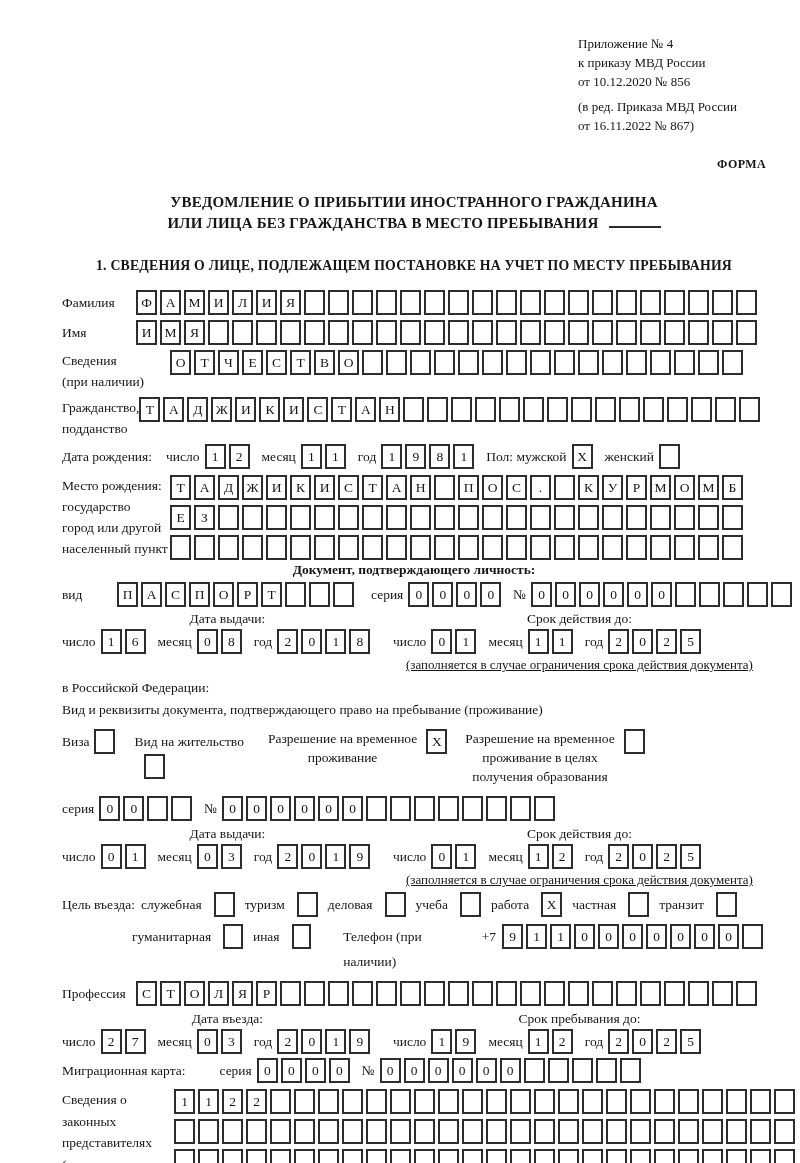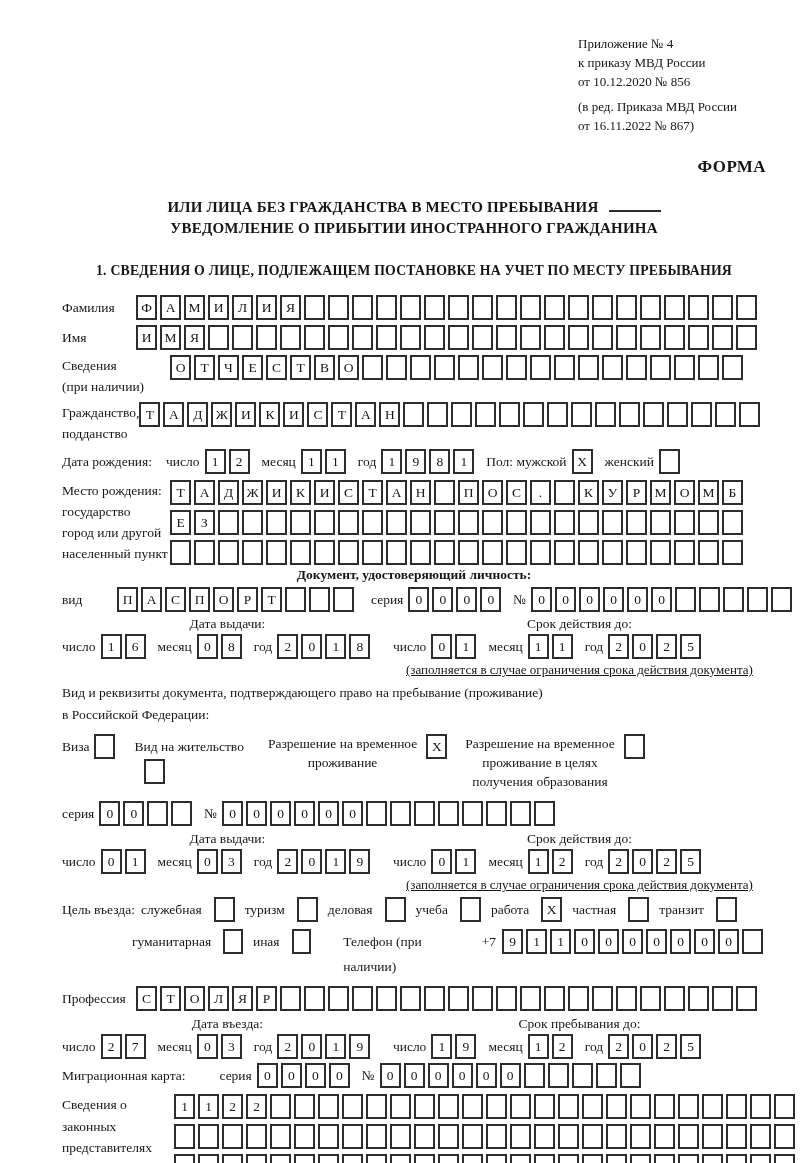--- a/index.html
+++ b/index.html
@@ -3,21 +3,21 @@
 <meta charset="utf-8">
 <style>
   html,body{margin:0;padding:0;background:#fff;}
   body{width:800px;height:1163px;overflow:hidden;
        font-family:"Liberation Serif","DejaVu Serif",serif;color:#161616;}
   .page{box-sizing:border-box;width:800px;height:1163px;padding:34px 34px 12px 62px;}
 
   
   .hdr{margin-left:auto;width:188px;font-size:13px;line-height:19px;}
   .hdr .gap{margin-top:6px;}
-  .forma{text-align:right;font-weight:bold;font-size:17px;margin-top:22px;letter-spacing:.4px;}
+  .forma{text-align:right;font-weight:bold;font-size:12px;margin-top:22px;letter-spacing:.4px;}
 
   
   .title{text-align:center;font-weight:bold;font-size:15px;line-height:21px;margin-top:20px;letter-spacing:.2px;}
   .blank{display:inline-block;width:52px;border-bottom:2.5px solid #2c2c2c;margin-left:10px;vertical-align:baseline;}
   .sec1{font-weight:bold;font-size:13.8px;margin-top:24px;margin-bottom:16px;text-align:center;letter-spacing:.2px;white-space:nowrap;}
 
   
   .cell,.cbx{display:inline-block;box-sizing:border-box;width:21px;height:25px;
        border:2px solid #2d2d2d;margin-right:3px;text-align:center;line-height:21px;
        font-size:13.5px;vertical-align:top;background:#fff;}
@@ -74,22 +74,22 @@
     <div>Приложение № 4</div>
     <div>к приказу МВД России</div>
     <div>от 10.12.2020 № 856</div>
     <div class="gap">(в ред. Приказа МВД России</div>
     <div>от 16.11.2022 № 867)</div>
   </div>
 
   <div class="forma">ФОРМА</div>
 
   <div class="title">
+    <div>УВЕДОМЛЕНИЕ О ПРИБЫТИИ ИНОСТРАННОГО ГРАЖДАНИНА</div>
     <div><span>ИЛИ ЛИЦА БЕЗ ГРАЖДАНСТВА В МЕСТО ПРЕБЫВАНИЯ</span><span class="blank"></span></div>
-    <div>УВЕДОМЛЕНИЕ О ПРИБЫТИИ ИНОСТРАННОГО ГРАЖДАНИНА</div>
   </div>
 
   <div class="sec1">1. СВЕДЕНИЯ О ЛИЦЕ, ПОДЛЕЖАЩЕМ ПОСТАНОВКЕ НА УЧЕТ ПО МЕСТУ ПРЕБЫВАНИЯ</div>
 
   <div class="row">
     <span class="lbl la">Фамилия</span>
     <span class="cells"><span class="cell">Ф</span><span class="cell">А</span><span class="cell">М</span><span class="cell">И</span><span class="cell">Л</span><span class="cell">И</span><span class="cell">Я</span><span class="cell"></span><span class="cell"></span><span class="cell"></span><span class="cell"></span><span class="cell"></span><span class="cell"></span><span class="cell"></span><span class="cell"></span><span class="cell"></span><span class="cell"></span><span class="cell"></span><span class="cell"></span><span class="cell"></span><span class="cell"></span><span class="cell"></span><span class="cell"></span><span class="cell"></span><span class="cell"></span><span class="cell"></span></span>
   </div>
 
   <div class="row">
@@ -134,21 +134,21 @@
       <span>город или другой</span><br>
       <span>населенный пункт</span>
     </span>
     <span>
       <span class="cells" style="display:block;margin-bottom:5px;"><span class="cell">Т</span><span class="cell">А</span><span class="cell">Д</span><span class="cell">Ж</span><span class="cell">И</span><span class="cell">К</span><span class="cell">И</span><span class="cell">С</span><span class="cell">Т</span><span class="cell">А</span><span class="cell">Н</span><span class="cell"></span><span class="cell">П</span><span class="cell">О</span><span class="cell">С</span><span class="cell">.</span><span class="cell"></span><span class="cell">К</span><span class="cell">У</span><span class="cell">Р</span><span class="cell">М</span><span class="cell">О</span><span class="cell">М</span><span class="cell">Б</span></span>
       <span class="cells" style="display:block;margin-bottom:5px;"><span class="cell">Е</span><span class="cell">З</span><span class="cell"></span><span class="cell"></span><span class="cell"></span><span class="cell"></span><span class="cell"></span><span class="cell"></span><span class="cell"></span><span class="cell"></span><span class="cell"></span><span class="cell"></span><span class="cell"></span><span class="cell"></span><span class="cell"></span><span class="cell"></span><span class="cell"></span><span class="cell"></span><span class="cell"></span><span class="cell"></span><span class="cell"></span><span class="cell"></span><span class="cell"></span><span class="cell"></span></span>
       <span class="cells" style="display:block;"><span class="cell"></span><span class="cell"></span><span class="cell"></span><span class="cell"></span><span class="cell"></span><span class="cell"></span><span class="cell"></span><span class="cell"></span><span class="cell"></span><span class="cell"></span><span class="cell"></span><span class="cell"></span><span class="cell"></span><span class="cell"></span><span class="cell"></span><span class="cell"></span><span class="cell"></span><span class="cell"></span><span class="cell"></span><span class="cell"></span><span class="cell"></span><span class="cell"></span><span class="cell"></span><span class="cell"></span></span>
     </span>
   </div>
 
-  <div class="dochead">Документ, удостоверяющий личность:</div>
+  <div class="dochead">Документ, подтверждающего личность:</div>
 
   <div class="dl" style="margin-bottom:4px;">
     <span class="dlbl lv">вид</span>
     <span class="cells" style="margin-right:14px;"><span class="cell">П</span><span class="cell">А</span><span class="cell">С</span><span class="cell">П</span><span class="cell">О</span><span class="cell">Р</span><span class="cell">Т</span><span class="cell"></span><span class="cell"></span><span class="cell"></span></span>
     <span class="dlbl">серия</span>
     <span class="cells"><span class="cell">0</span><span class="cell">0</span><span class="cell">0</span><span class="cell">0</span></span>
     <span class="dlbl">№</span>
     <span class="cells"><span class="cell">0</span><span class="cell">0</span><span class="cell">0</span><span class="cell">0</span><span class="cell">0</span><span class="cell">0</span><span class="cell"></span><span class="cell"></span><span class="cell"></span><span class="cell"></span><span class="cell"></span></span>
   </div>
 
@@ -172,22 +172,22 @@
         <span class="dlbl">месяц</span>
         <span class="cells"><span class="cell">1</span><span class="cell">1</span></span>
         <span class="dlbl">год</span>
         <span class="cells"><span class="cell">2</span><span class="cell">0</span><span class="cell">2</span><span class="cell">5</span></span>
       </div>
       <div class="dnote">(заполняется в случае ограничения срока действия документа)</div>
     </div>
   </div>
 
   <div class="intro">
+    <div>в Российской Федерации:</div>
     <div>Вид и реквизиты документа, подтверждающего право на пребывание (проживание)</div>
-    <div>в Российской Федерации:</div>
   </div>
 
   <div class="opts">
     <div class="opt" style="margin-right:20px;">
       <span class="one">Виза</span>
       <span class="cbx" style="margin-left:4px;"></span>
     </div>
     <div class="opt" style="margin-right:24px;flex-direction:column;">
       <span class="one">Вид на жительство</span>
       <span class="cbx"></span>

